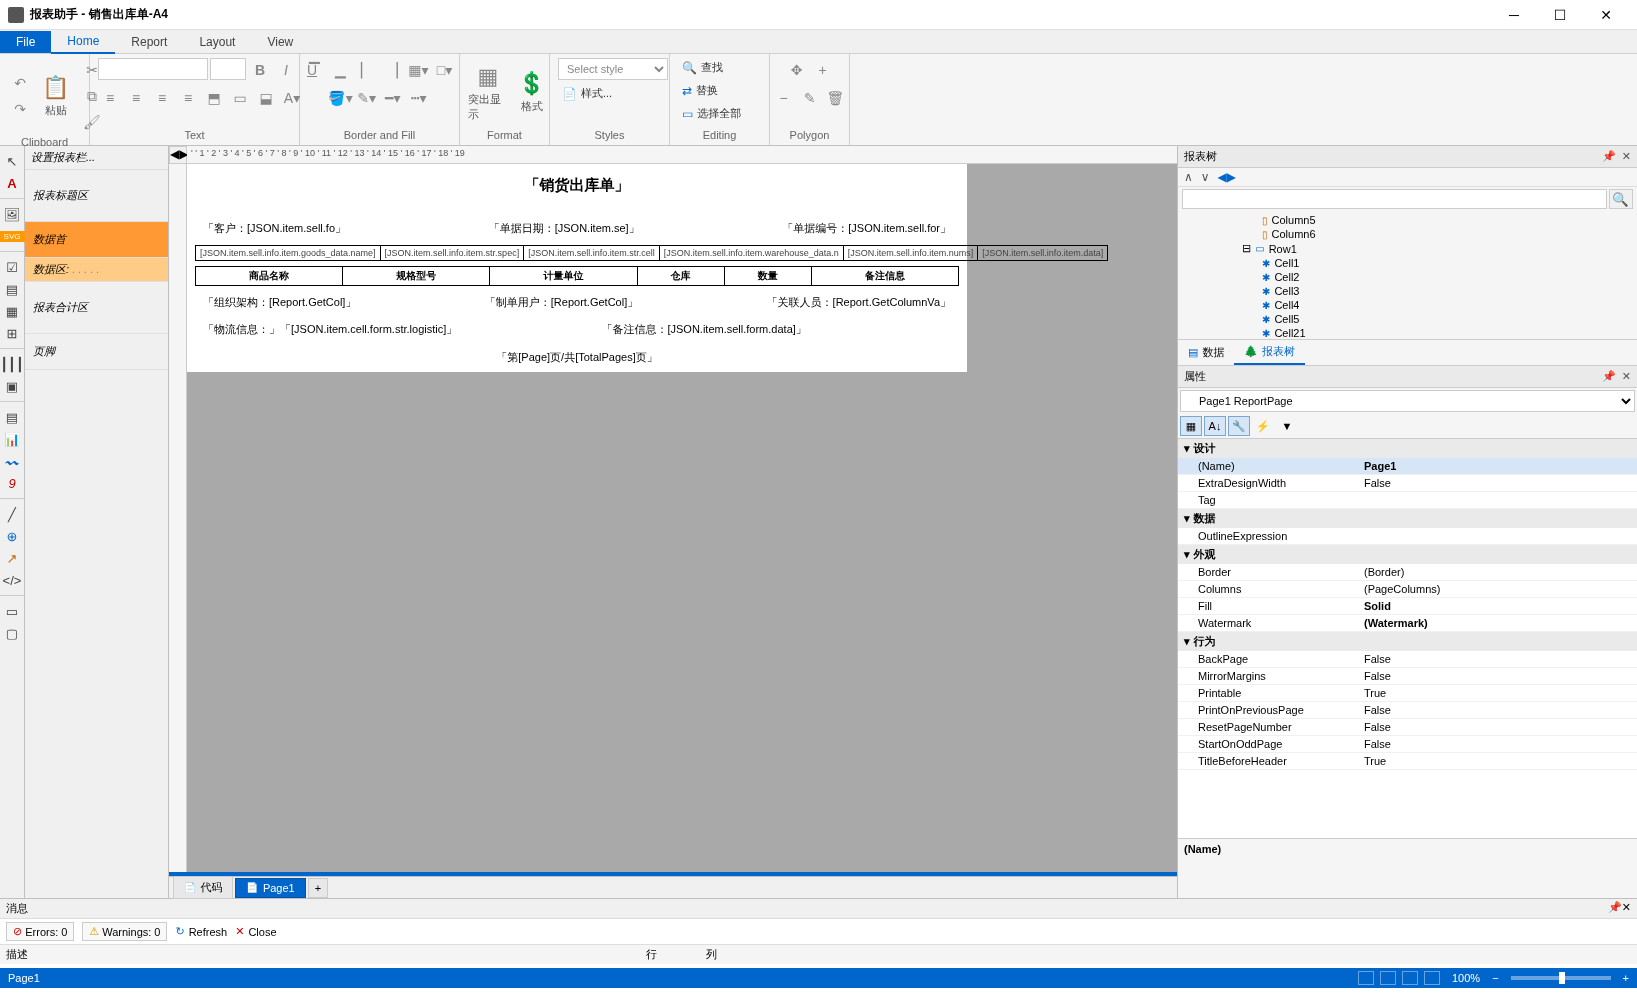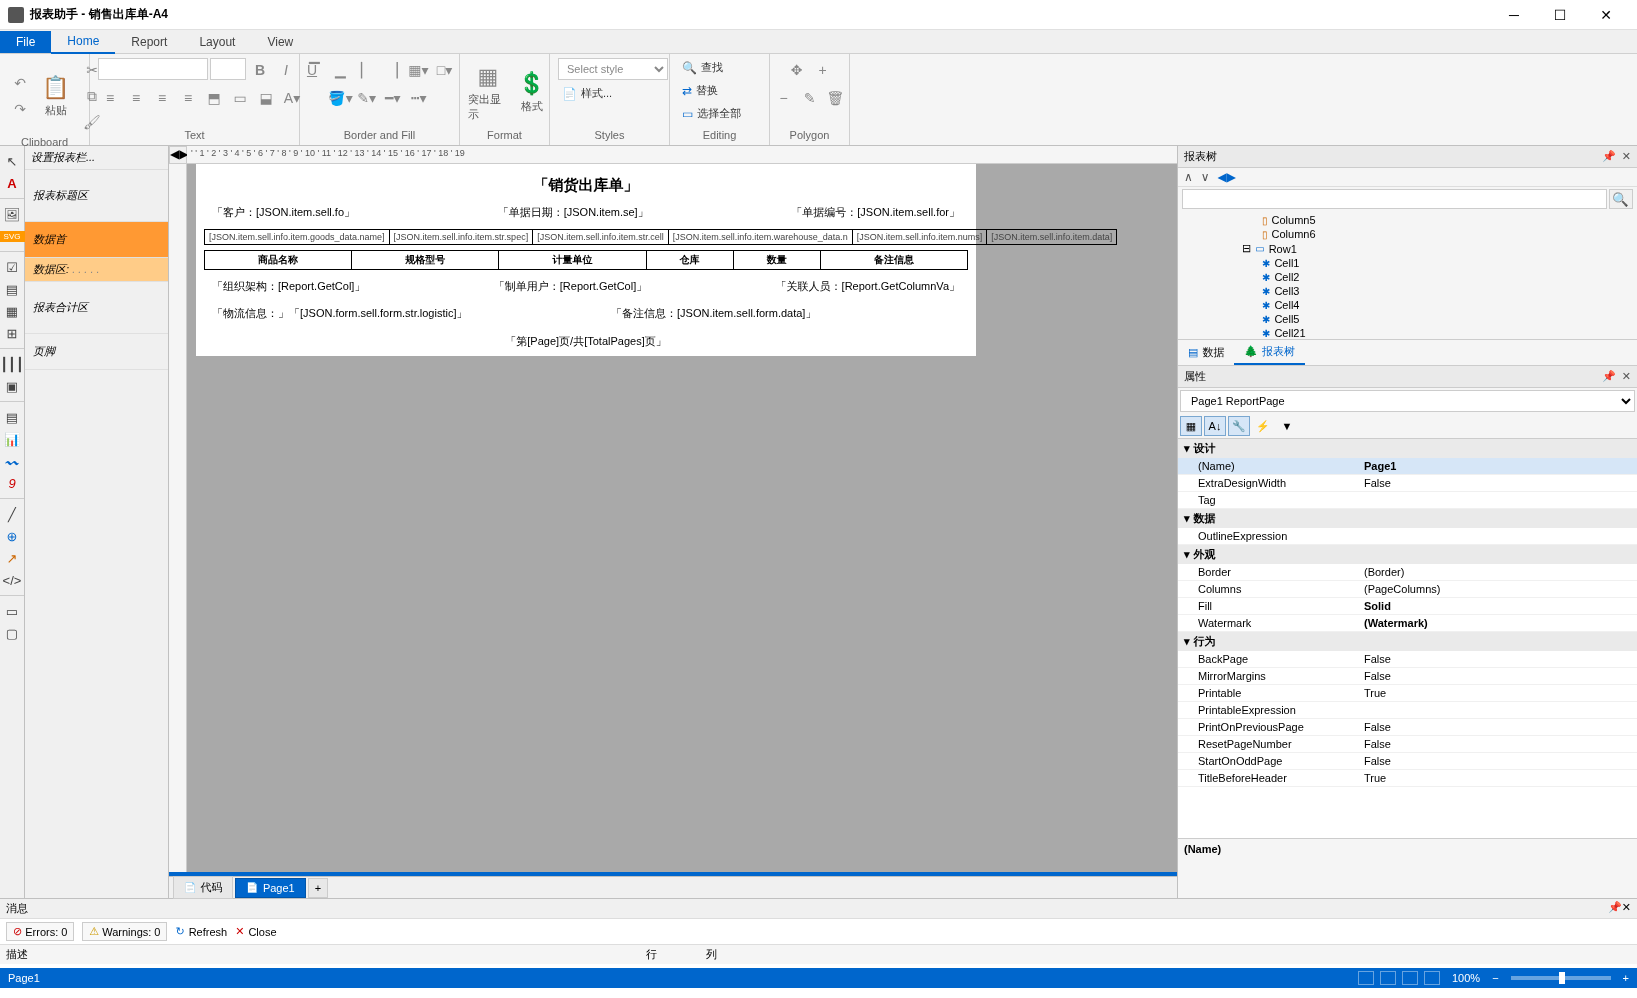--- a/index.html
+++ b/index.html
@@ -49,28 +49,28 @@
 .band-item { padding: 10px 8px; font-size: 11px; border-bottom: 1px solid #e0e0e0; cursor: pointer; }
 .band-item.tall { padding: 18px 8px; }
 .band-item.selected { background: #ff9933; color: #000; }
 .band-item.sub-selected { background: #ffcc88; font-size: 11px; padding: 4px 8px; }
 
 
 .design-wrap { flex: 1; display: flex; flex-direction: column; background: #a9a9a9; }
 .ruler-corner { width: 18px; height: 18px; background: #f0f0f0; border: 1px solid #ccc; }
 .ruler-row { display: flex; height: 18px; background: #f0f0f0; }
 .ruler-h { flex: 1; position: relative; font-size: 9px; color: #555; overflow: hidden; white-space: nowrap; background: #f5f5f5; border-bottom: 1px solid #ccc; padding-top: 2px; padding-left: 4px; letter-spacing: 0; }
-.design-body { flex: 1; display: flex; overflow: hidden; gap: 9px; }
+.design-body { flex: 1; display: flex; overflow: hidden; }
 .ruler-v { width: 18px; background: #f5f5f5; border-right: 1px solid #ccc; }
 .canvas-scroll { flex: 1; overflow: auto; background: #a9a9a9; }
 .page { width: 780px; background: #fff; margin: 0; }
 
 .report-band { border-bottom: 1px dashed transparent; padding: 4px 8px; font-size: 11px; color: #000; position: relative; }
 .report-title { text-align: center; font-weight: bold; font-size: 15px; padding: 8px; }
-.report-field-row { display: flex; justify-content: space-between; padding: 2px 8px; font-size: 11px; }
+.report-field-row { display: flex; justify-content: space-between; padding: 2px 8px; font-size: 11px; margin-top: 16px; }
 .report-field-row span { font-size: 11px; }
 .bracket { color: #000; }
 .table { width: 100%; border-collapse: collapse; margin: 2px 0; }
 .table th, .table td { border: 1px solid #000; font-size: 10px; padding: 2px 4px; text-align: center; }
 .table td { font-size: 9px; color: #444; }
 .footer-row { display: flex; justify-content: space-between; padding: 2px 8px; font-size: 11px; }
 .pager-row { text-align: center; padding: 2px 8px; font-size: 11px; }
 
 
 .bottom-tabs { height: 22px; background: #f0f0f0; border-top: 1px solid #c0c0c0; display: flex; align-items: center; padding: 0 4px; gap: 2px; }
@@ -91,21 +91,21 @@
 .tree-node { padding: 1px 0 1px 80px; display: flex; align-items: center; gap: 4px; cursor: pointer; }
 .tree-node.lvl1 { padding-left: 60px; }
 .tree-icon { color: #0066cc; font-size: 10px; }
 .tree-icon.col { color: #cc6600; }
 .panel-tabs { display: flex; border-top: 1px solid #ccc; }
 .panel-tabs .ptab { padding: 4px 10px; font-size: 11px; cursor: pointer; display: flex; align-items: center; gap: 4px; }
 .panel-tabs .ptab.active { color: #0066cc; border-bottom: 2px solid #0066cc; }
 
 
 .props-panel { flex: 1; display: flex; flex-direction: column; border-top: 1px solid #ccc; }
-.props-obj { padding: 3px 6px; font-size: 11px; background: #fff; border: 1px solid #ccc; margin: 2px; }
+.props-obj { padding: 3px 14px; font-size: 11px; background: #fff; border: 1px solid #ccc; margin: 2px; }
 .props-toolbar { display: flex; gap: 2px; padding: 2px; border-bottom: 1px solid #ccc; }
 .props-toolbar .ptool { width: 22px; height: 20px; border: 1px solid transparent; display: flex; align-items: center; justify-content: center; cursor: pointer; font-size: 11px; }
 .props-toolbar .ptool.active { border: 1px solid #7aa7d0; background: #d6e6f7; }
 .props-grid { flex: 1; overflow: auto; font-size: 11px; background: #fff; }
 .props-cat { background: #eaeaea; padding: 2px 6px; font-weight: bold; display: flex; align-items: center; gap: 4px; }
 .props-row { display: flex; border-bottom: 1px solid #f0f0f0; }
 .props-row.selected { background: #d6e6f7; }
 .props-name { width: 180px; padding: 2px 6px 2px 20px; }
 .props-val { flex: 1; padding: 2px 6px; }
 .props-val.bold { font-weight: bold; }
@@ -361,21 +361,21 @@
             </tbody>
               </table>
           </div>
           <div class="report-band">
             <div class="footer-row">
               <span><span class="bracket">「</span><span>组织架构：</span><span>[Report.GetCol]</span><span class="bracket">」</span></span>
               <span><span class="bracket">「</span><span>制单用户：</span><span>[Report.GetCol]</span><span class="bracket">」</span></span>
               <span><span class="bracket">「</span><span>关联人员：</span><span>[Report.GetColumnVa</span><span class="bracket">」</span></span>
             </div>
             <div class="footer-row" style="margin-top:8px">
-              <span><span class="bracket">「</span><span>物流信息：</span><span class="bracket">」「</span><span>[JSON.form.sell.form.str.logistic]</span><span class="bracket">」</span></span>
+              <span><span class="bracket">「</span><span>物流信息：</span><span class="bracket">」「</span><span>[JSON.item.cell.form.str.logistic]</span><span class="bracket">」</span></span>
               <span><span class="bracket">「</span><span>备注信息：</span><span>[JSON.item.sell.form.data]</span><span class="bracket">」</span></span>
               <span></span>
             </div>
           </div>
           <div class="report-band">
             <div class="pager-row"><span class="bracket">「</span><span>第[Page]页/共[TotalPages]页</span><span class="bracket">」</span></div>
           </div>
         </div>
       </div>
     </div>
@@ -532,24 +532,20 @@
             <div class="props-name">BackPage</div>
             <div class="props-val">False</div>
           </div>
         <div class="props-row">
             <div class="props-name">MirrorMargins</div>
             <div class="props-val">False</div>
           </div>
         <div class="props-row">
             <div class="props-name">Printable</div>
             <div class="props-val">True</div>
-          </div>
-        <div class="props-row">
-            <div class="props-name">PrintableExpression</div>
-            <div class="props-val"></div>
           </div>
         <div class="props-row">
             <div class="props-name">PrintOnPreviousPage</div>
             <div class="props-val">False</div>
           </div>
         <div class="props-row">
             <div class="props-name">ResetPageNumber</div>
             <div class="props-val">False</div>
           </div>
         <div class="props-row">

